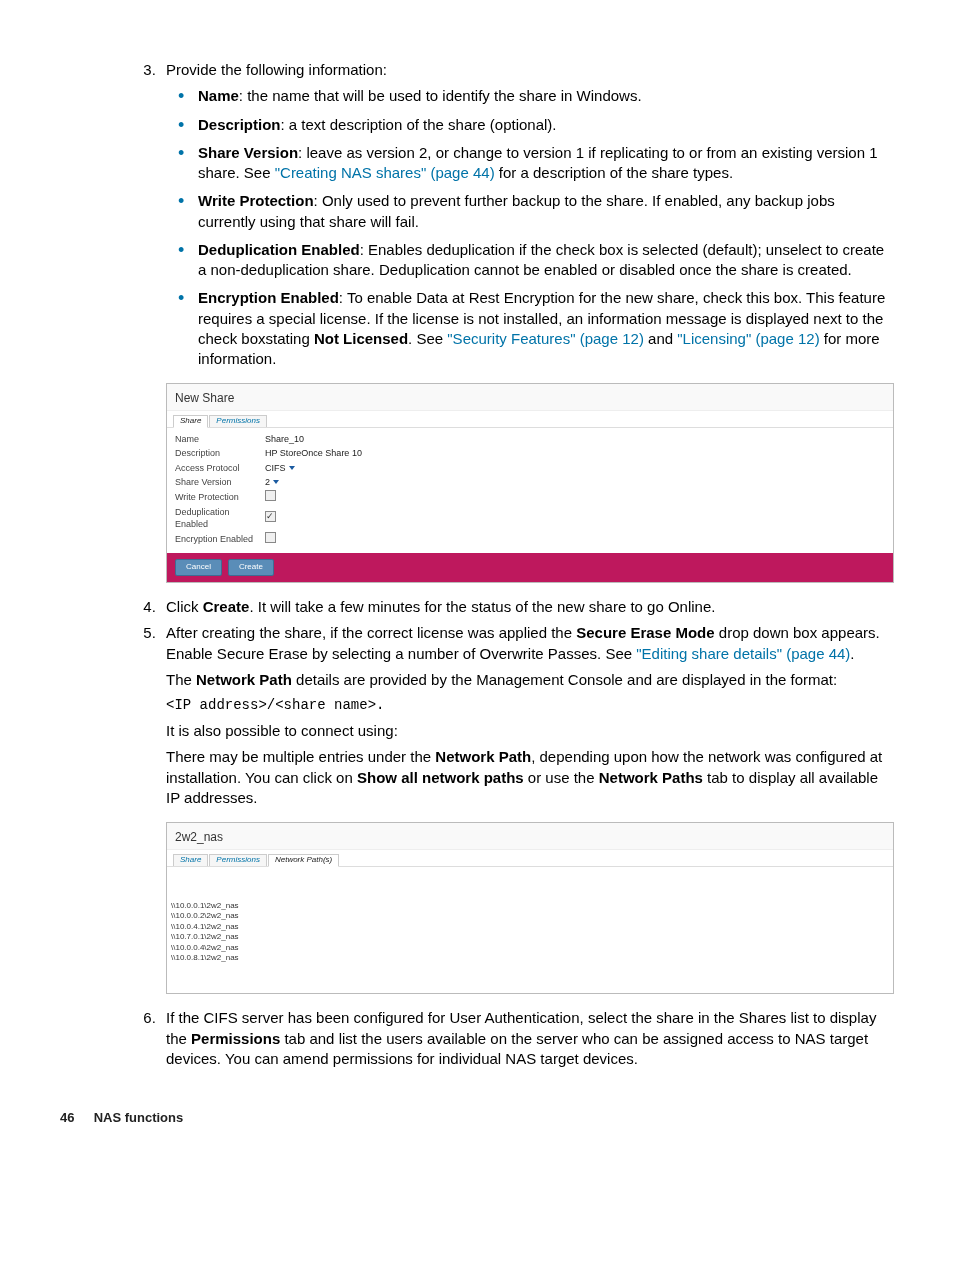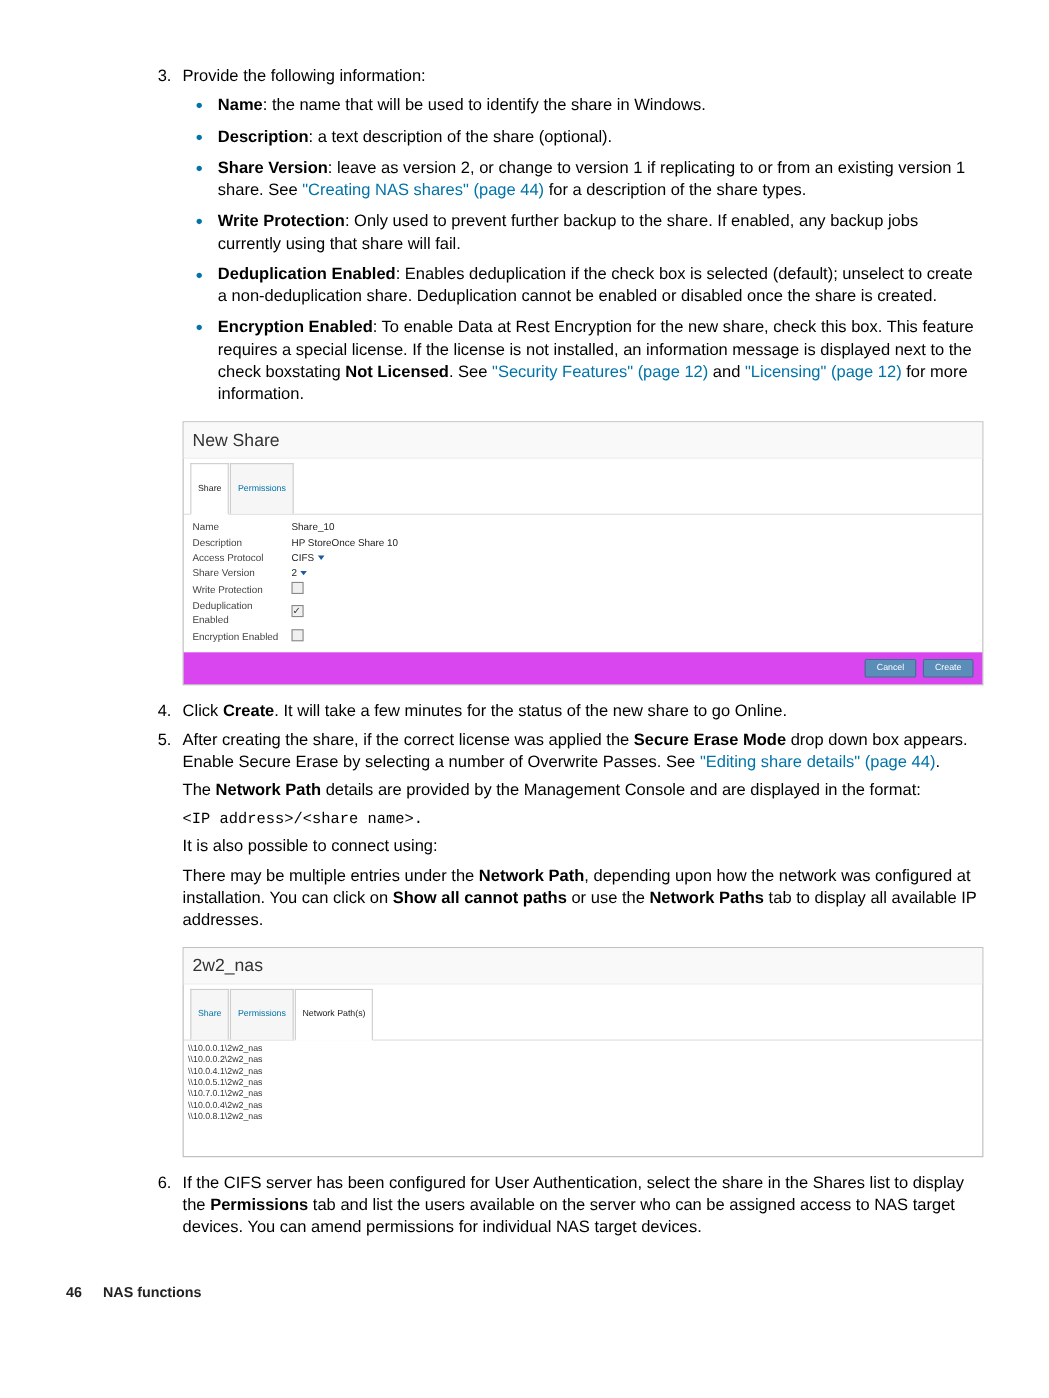--- a/index.html
+++ b/index.html
@@ -47,41 +47,42 @@
   .para { margin: 6px 0; }
 
   
   .panel {
     border: 1px solid #bbb;
     margin: 14px 0 14px 0;
     font-size: 9px;
     background: #fff;
   }
   .panel-title {
-    font-size: 16px;
+    font-size: 12px;
     padding: 6px 8px 4px 8px;
     color: #333;
     border-bottom: 1px solid #eee;
     background: #f9f9f9;
   }
   .panel-tabs {
     display: flex;
     padding: 4px 6px 0 6px;
     gap: 0;
     border-bottom: 1px solid #ddd;
     font-size: 8px;
     align-items: flex-end;
   }
   .panel-tab {
     border: 1px solid #ccc;
     border-bottom: none;
-    padding: 17px 6px;
+    padding: 0 6px;
     background: #f6f6f6;
     color: #0073a8;
     margin-right: 1px;
+    font-style: italic;
   }
   .panel-tab.active {
     background: #fff;
     color: #222;
     font-weight: normal;
     border-bottom: 1px solid #fff;
     margin-bottom: -1px;
   }
   .panel-body {
     padding: 4px 8px 6px 8px;
@@ -121,38 +122,38 @@
   }
   .chk.checked::after {
     content: "✓";
     position: absolute;
     top: -2px; left: 0;
     font-size: 9px;
     color: #333;
   }
   .panel-actions {
     display: flex;
-    justify-content: flex-end;
     gap: 6px;
     padding: 6px 8px;
-    background: #d946ef;
+    background: #be185d;
   }
   .btn {
     font-size: 8px;
     padding: 2px 10px;
     color: #fff;
     background: #5a8db8;
     border: 1px solid #3e6c93;
     border-radius: 2px;
   }
   .np-list {
     font-size: 8px;
     color: #333;
     padding: 2px 4px 30px 4px;
     line-height: 1.3;
+    margin-top: 32px;
   }
   .np-row { white-space: pre; }
 
   .footer {
     position: relative;
     margin-top: 40px;
     font-size: 13px;
     color: #222;
     font-weight: bold;
   }
@@ -242,36 +243,35 @@
 
   <li>
     <span>After creating the share, if the correct license was applied the </span><span class="bold">Secure Erase Mode</span><span> drop down box appears. Enable Secure Erase by selecting a number of Overwrite Passes. See </span><span class="link">"Editing share details" (page 44)</span><span>.</span>
 
     <div class="para">
       <span>The </span><span class="bold">Network Path</span><span> details are provided by the Management Console and are displayed in the format:</span>
     </div>
     <div class="para code">&lt;IP address&gt;/&lt;share name&gt;.</div>
     <div class="para">It is also possible to connect using:</div>
     <div class="para">
-      <span>There may be multiple entries under the </span><span class="bold">Network Path</span><span>, depending upon how the network was configured at installation. You can click on </span><span class="bold">Show all cannot paths</span><span> or use the </span><span class="bold">Network Paths</span><span> tab to display all available IP addresses.</span>
+      <span>There may be multiple entries under the </span><span class="bold">Network Path</span><span>, depending upon how the network was configured at installation. You can click on </span><span class="bold">Show all network paths</span><span> or use the </span><span class="bold">Network Paths</span><span> tab to display all available IP addresses.</span>
     </div>
 
     
     <div class="panel">
       <div class="panel-title">2w2_nas</div>
       <div class="panel-tabs">
         <div class="panel-tab">Share</div>
         <div class="panel-tab">Permissions</div>
         <div class="panel-tab active">Network Path(s)</div>
       </div>
       <div class="np-list">
         <div class="np-row">\\10.0.0.1\2w2_nas</div>
         <div class="np-row">\\10.0.0.2\2w2_nas</div>
         <div class="np-row">\\10.0.4.1\2w2_nas</div>
-        <div class="np-row">\\10.0.5.1\2w2_nas</div>
         <div class="np-row">\\10.7.0.1\2w2_nas</div>
         <div class="np-row">\\10.0.0.4\2w2_nas</div>
         <div class="np-row">\\10.0.8.1\2w2_nas</div>
       </div>
     </div>
   </li>
 
   <li>
     <span>If the CIFS server has been configured for User Authentication, select the share in the Shares list to display the </span><span class="bold">Permissions</span><span> tab and list the users available on the server who can be assigned access to NAS target devices. You can amend permissions for individual NAS target devices.</span>
   </li>

